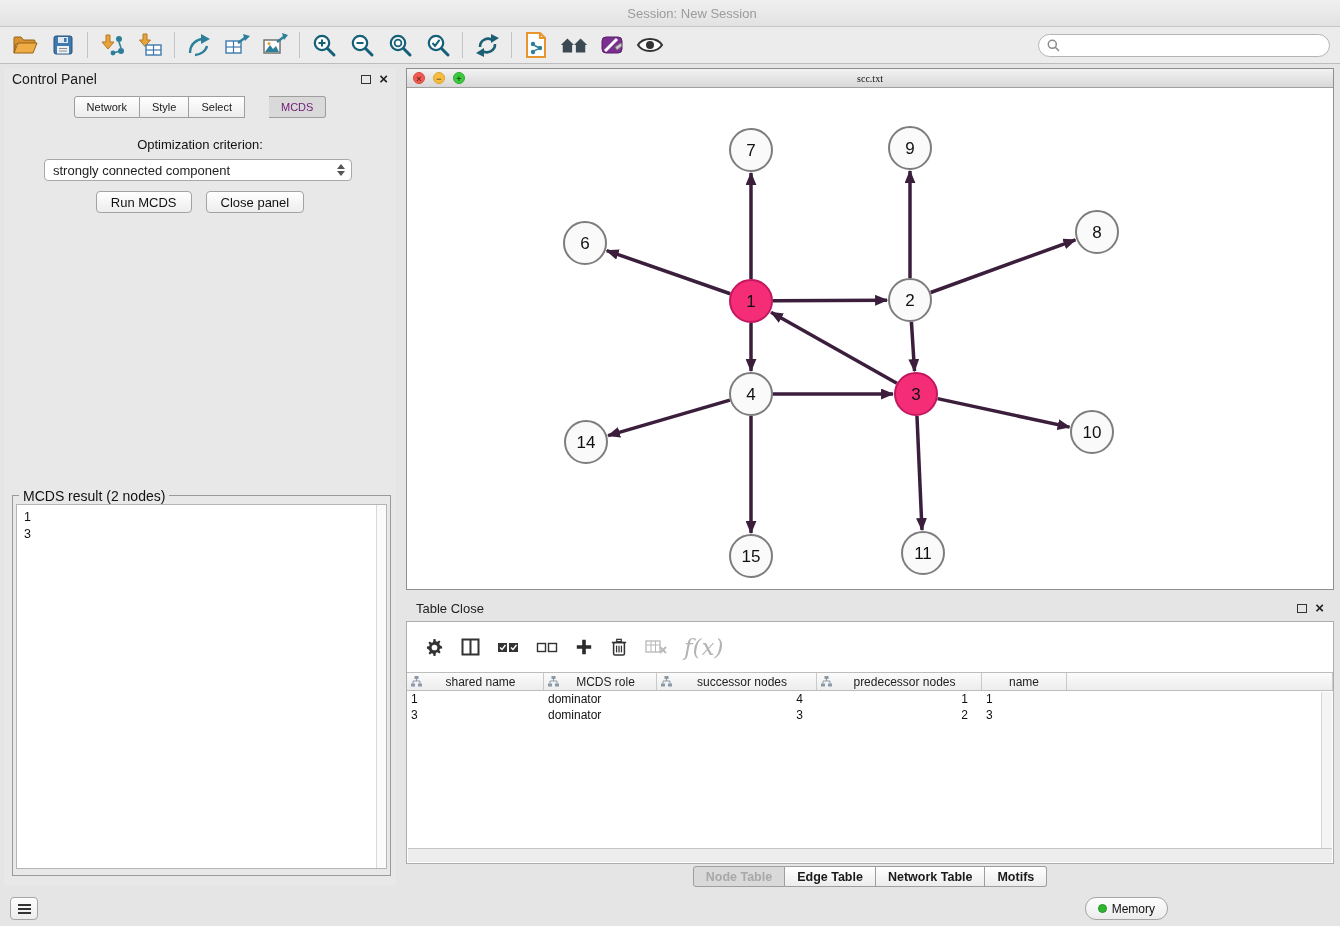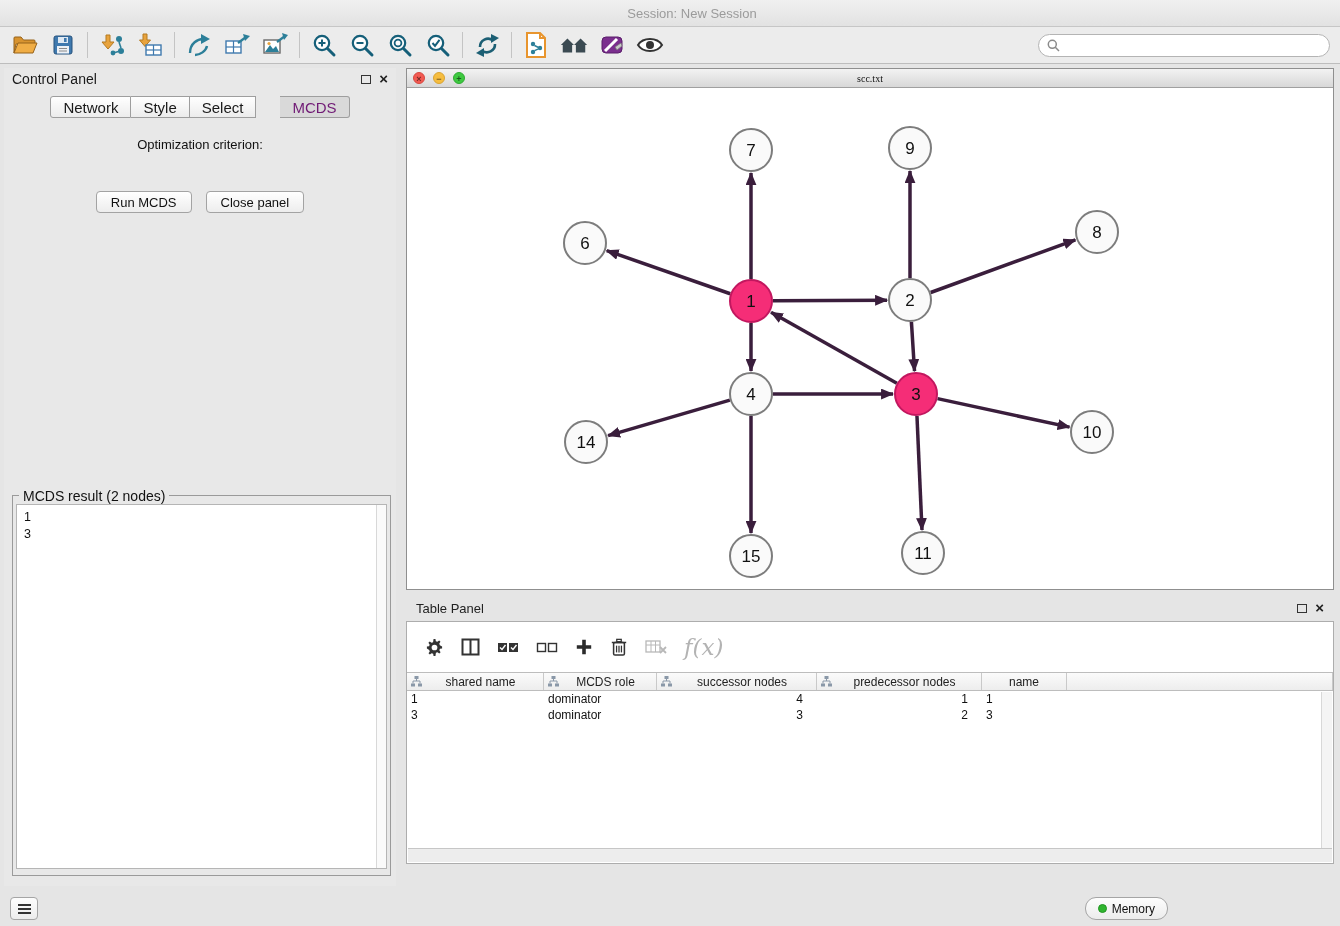--- a/index.html
+++ b/index.html
@@ -62,21 +62,21 @@
   .float-ico { width:10px; height:9px; border:1.5px solid #333; display:inline-block; }
   .close-ico { font-size:15px; font-weight:bold; color:#222; line-height:10px; }
 
   .cp-tabs {
     position:absolute; top:28px; left:0; width:100%;
     display:flex; justify-content:center;
   }
   .cp-tab {
     border:1px solid #9e9e9e; border-left-width:0;
     background:linear-gradient(#ffffff,#ececec);
-    padding:3px 12px; font-size:15px; color:#1a1a1a;
+    padding:3px 12px; font-size:11px; color:#1a1a1a;
     height:22px; display:flex; align-items:center;
   }
   .cp-tab:first-child { border-left-width:1px; border-radius:3px 0 0 3px; }
   .cp-tab:last-child { border-radius:0 3px 3px 0; }
   .cp-tab.active { background:#d9d9d9; color:#701a75;margin-left:24px; }
 
   .opt-label { position:absolute; top:69px; left:0; width:100%; text-align:center; font-size:13px; color:#111; }
   .dropdown {
     position:absolute; top:91px; left:40px; width:308px; height:22px;
     background:#fff; border:1px solid #a8a8a8; border-radius:4px;
@@ -382,20 +382,27 @@
 
   <div class="cp-tabs">
     <span class="cp-tab">Network</span>
     <span class="cp-tab">Style</span>
     <span class="cp-tab">Select</span>
     <span class="cp-tab active">MCDS</span>
   </div>
 
   <div class="opt-label">Optimization criterion:</div>
 
+  <div class="dropdown">
+    <span>strongly connected component</span>
+    <span class="dd-stepper">
+      <span class="tri-up"></span>
+        <span class="tri-dn"></span>
+    </span>
+  </div>
 
   <div class="cp-buttons">
     <button class="btn">Run MCDS</button>
     <button class="btn">Close panel</button>
   </div>
 
   <div class="result-group">
     <span class="rg-label">MCDS result (2 nodes)</span>
     <div class="rg-white">
       <div class="rg-values">1
@@ -457,21 +464,21 @@
         <circle cx="344" cy="467" r="21" fill="#fafafa" stroke="#7d7d7d" stroke-width="2"></circle>
         <text x="344" y="467" text-anchor="middle" dy="0.35em" font-size="17" font-family="Liberation Sans, sans-serif" fill="#111">15</text>
         <circle cx="516" cy="464" r="21" fill="#fafafa" stroke="#7d7d7d" stroke-width="2"></circle>
         <text x="516" y="464" text-anchor="middle" dy="0.35em" font-size="17" font-family="Liberation Sans, sans-serif" fill="#111">11</text>
       </svg>
   </div>
 </div>
 
 <div class="abs table-panel">
   <div class="tp-header">
-    <span class="ph-title">Table Panel</span>
+    <span class="ph-title">Table Close</span>
     <span class="ph-icons">
       <span class="float-ico"></span>
       <span class="close-ico">×</span>
     </span>
   </div>
 
   <div class="tp-box">
     <div class="tp-toolbar">
       <span class="tp-tool">
         <svg width="19" height="19" viewBox="0 0 20 20">
@@ -585,20 +592,26 @@
           <div class="tcell al-right">2</div>
           <div class="tcell al-left">3</div>
           <div class="tcell"></div>
         </div>
       </div>
 
     <div class="tp-vscroll"></div>
     <div class="tp-hscroll"></div>
   </div>
 
+  <div class="tp-tabs">
+    <span class="tp-tab active">Node Table</span>
+    <span class="tp-tab">Edge Table</span>
+    <span class="tp-tab">Network Table</span>
+    <span class="tp-tab">Motifs</span>
+  </div>
 </div>
 
 <div class="abs statusbar">
   <span class="sb-left-btn">
     <span class="hamburger"></span>
   </span>
   <span class="memory-btn">
     <span class="green-dot"></span>
     <span>Memory</span>
   </span>

